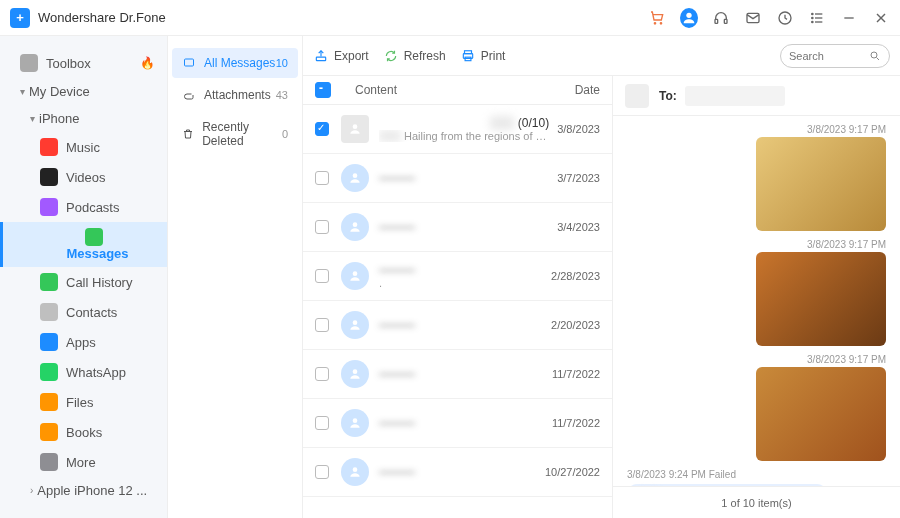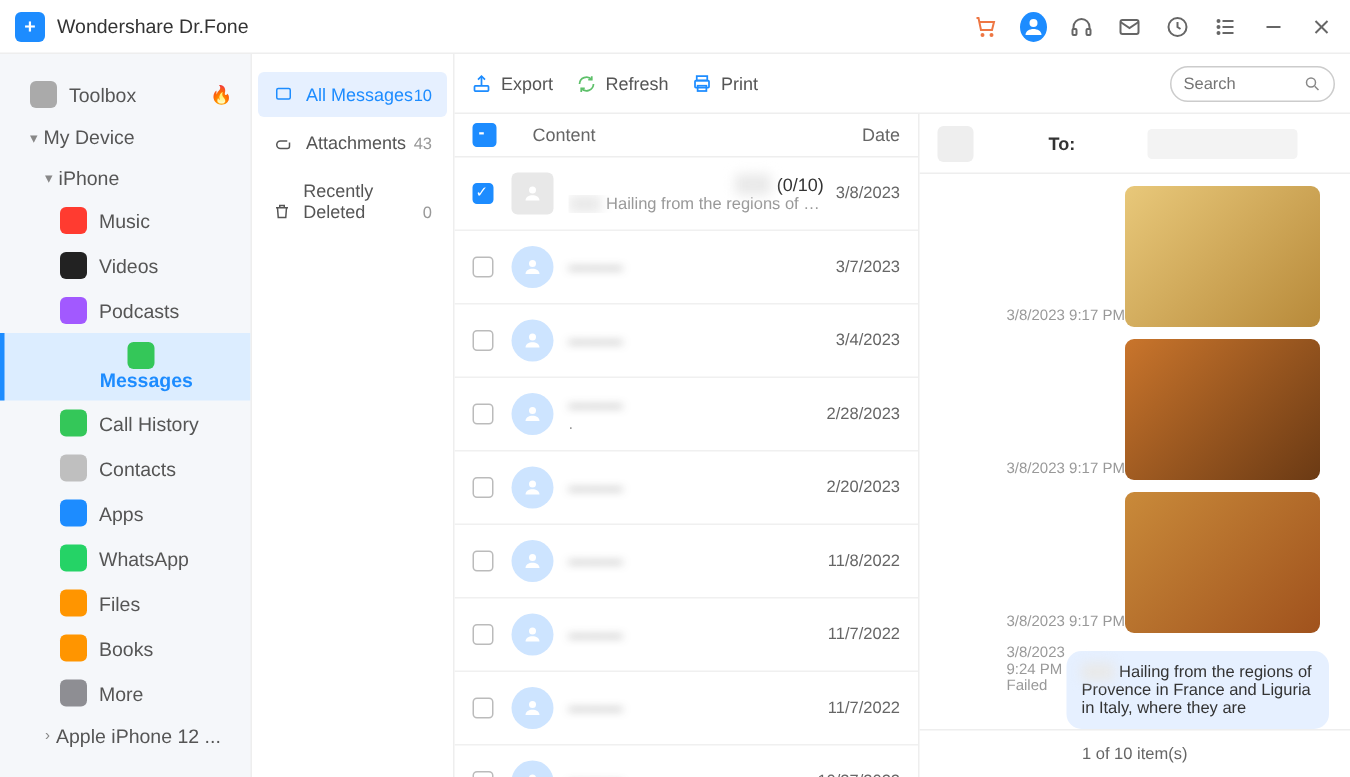--- a/index.html
+++ b/index.html
@@ -18,21 +18,21 @@
 .sidebar ul { list-style: none; }
 .sidebar li { display: flex; align-items: center; padding: 6px 12px; color: #555; cursor: pointer; font-size: 13px; position:relative;}
 .sidebar li.level1 { padding-left: 20px; text-align: center; }
 .sidebar li.level2 { padding-left: 30px; }
 .sidebar li.level3 { padding-left: 40px; }
 .sidebar li.active { background: #dcedff; color: #1d8cff; font-weight: 600; border-left:3px solid #1d8cff; padding-left:37px;flex-direction:column;}
 .sidebar li .si-icon { width: 18px; height: 18px; margin-right: 8px; border-radius:4px; display:flex;align-items:center;justify-content:center;font-size:11px;color:#fff;}
 .caret { margin-right: 4px; font-size:10px; color:#888;}
 .fire { color:#f55; margin-left:auto; font-size:12px;}
 .categories { width: 135px; border-right: 1px solid #eee; padding-top: 10px; }
-.cat-item { display: flex; align-items: flex-end; padding: 8px 10px; cursor: pointer; font-size: 12px; color:#555; border-radius:4px; margin:2px 4px;}
+.cat-item { display: flex; align-items: center; padding: 8px 10px; cursor: pointer; font-size: 12px; color:#555; border-radius:4px; margin:2px 4px;}
 .cat-item.active { background: #e6f0ff; color: #1d8cff; }
 .cat-item .ci-icon { width: 14px; height: 14px; margin-right: 8px; display:flex;align-items:center;justify-content:center;}
 .cat-item .ci-count { margin-left: auto; font-size: 11px; color: #999; }
 .cat-item.active .ci-count { color:#1d8cff;}
 .main { flex: 1; display: flex; flex-direction: column; min-width:0;}
 .toolbar { height: 40px; display: flex; align-items: center; padding: 0 10px; border-bottom: 1px solid #eee; gap: 14px; }
 .tool { display: flex; align-items: center; gap: 5px; color: #555; cursor: pointer; font-size: 12px; }
 .tool .tico { width:16px;height:16px;display:flex;align-items:center;justify-content:center;}
 .toolbar-spacer { flex:1;}
 .search-wrap { width: 110px; height: 24px; border:1px solid #ccc; border-radius:12px; display:flex; align-items:center; padding:0 8px; color:#aaa;}
@@ -50,26 +50,26 @@
 .msg-item.checked .chk{background:#1d8cff;border-color:#1d8cff;position:relative;}
 .msg-item.checked .chk::after{content:"✓";color:#fff;font-size:10px;position:absolute;left:1px;top:-1px;}
 .msg-item .avatar { width:28px;height:28px;border-radius:50%;background:#cde4ff;margin-right:10px;flex-shrink:0;display:flex;align-items:center;justify-content:center;color:#fff;}
 .msg-item.first .avatar{background:#e8e8e8;border-radius:4px;}
 .msg-item .mtxt { flex:1; min-width:0;}
 .msg-item .mtitle { font-size:12px; color:#333; filter:blur(3px);}
 .msg-item.first .mtitle{filter:none;text-align:right;}
 .msg-item .msub { font-size:11px; color:#999; white-space:nowrap; overflow:hidden; text-overflow:ellipsis;}
 .msg-item .mdate { font-size:11px; color:#666; margin-left:8px;}
 .thread { flex:1; display:flex; flex-direction:column; min-width:0;}
-.thread-header { height:40px; display:flex; align-items:center; padding:0 12px; border-bottom:1px solid #eee;gap:40px;}
+.thread-header { height:40px; display:flex; align-items:center; padding:0 12px; border-bottom:1px solid #eee;}
 .thread-header .tavatar{width:24px;height:24px;background:#eee;border-radius:4px;margin-right:10px;}
 .thread-header .to-label{font-weight:600;font-size:12px;margin-right:8px;}
 .thread-header .to-val{background:#f3f3f3;height:20px;width:100px;border-radius:3px;}
 .thread-body { flex:1; overflow:hidden; padding:8px 14px; font-size:11px;}
-.bubble-row { display:flex; flex-direction:row; align-items:flex-end; margin-bottom:8px;margin-left:44px;}
+.bubble-row { display:flex; flex-direction:column; align-items:flex-end; margin-bottom:8px;}
 .bubble-ts { font-size:10px; color:#999; margin-bottom:2px;}
 .bubble-img { width:130px; height:94px; background:#ddd; border-radius:6px; background-size:cover;}
 .nachos{background:linear-gradient(135deg,#e8c87a,#b88a3a);}
 .pizza2{background:linear-gradient(135deg,#c9752c,#6b3a14);}
 .pizza3{background:linear-gradient(135deg,#c98a3a,#a0521d);}
 .bubble-text { align-self:flex-start; background:#e6f0ff; border-radius:10px; padding:8px 10px; max-width:200px; font-size:11px; color:#333; margin-top:4px;}
 .status-row{font-size:10px;color:#999;align-self:flex-start;}
 .footer { height:32px; border-top:1px solid #eee; display:flex; align-items:center; justify-content:center; font-size:11px; color:#666;}
 .blur{filter:blur(4px);background:#e9e9e9;color:transparent;border-radius:3px;}
 </style>
@@ -358,33 +358,20 @@
               <span class="chk"></span>
               <span class="avatar">
                 <svg width="14" height="14" viewBox="0 0 24 24" fill="#fff">
                   <circle cx="12" cy="8" r="4"></circle>
                   <path d="M4 20c0-4 4-6 8-6s8 2 8 6"></path>
                 </svg>
               </span>
               <span class="mtxt">
                 <div class="mtitle">———</div>
               </span>
-              <span class="mdate">11/8/2022</span>
-            </div>
-            <div class="msg-item">
-              <span class="chk"></span>
-              <span class="avatar">
-                <svg width="14" height="14" viewBox="0 0 24 24" fill="#fff">
-                  <circle cx="12" cy="8" r="4"></circle>
-                  <path d="M4 20c0-4 4-6 8-6s8 2 8 6"></path>
-                </svg>
-              </span>
-              <span class="mtxt">
-                <div class="mtitle">———</div>
-              </span>
               <span class="mdate">11/7/2022</span>
             </div>
             <div class="msg-item">
               <span class="chk"></span>
               <span class="avatar">
                 <svg width="14" height="14" viewBox="0 0 24 24" fill="#fff">
                   <circle cx="12" cy="8" r="4"></circle>
                   <path d="M4 20c0-4 4-6 8-6s8 2 8 6"></path>
                 </svg>
               </span>

